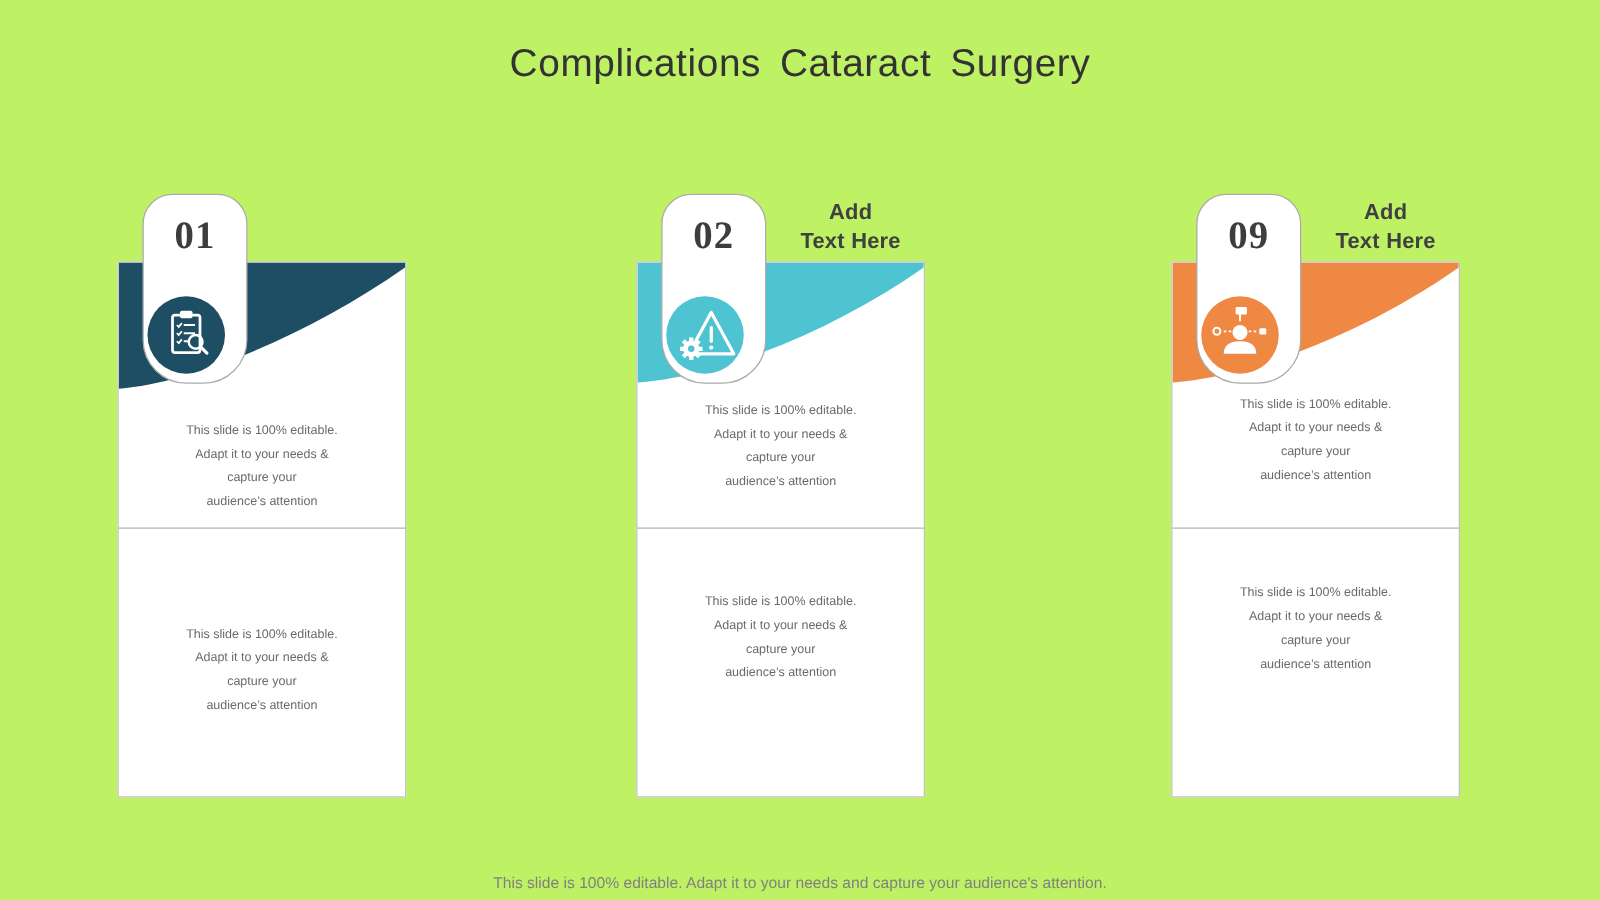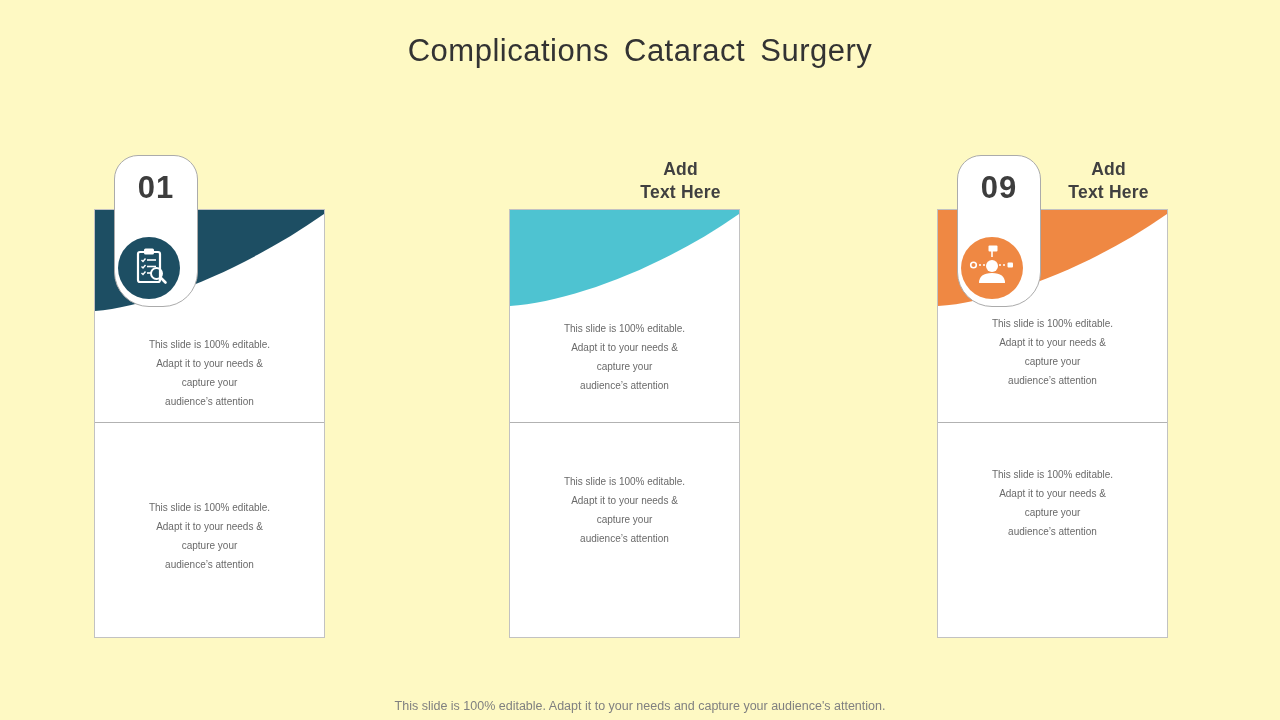--- a/index.html
+++ b/index.html
@@ -1,41 +1,41 @@
 <!DOCTYPE html>
 <html><head>
 <meta charset="utf-8">
 <style>
   html,body{margin:0;padding:0;}
   body{
     width:1280px;height:720px;position:relative;background:#ffffff;
     font-family:"Liberation Sans", sans-serif;overflow:hidden;
   }
-  .slide{position:absolute;inset:0;background:#fef9c3;}
+  .slide{position:absolute;inset:0;background:#bef264;}
 
   .slide-title{
     position:absolute;top:30px;left:0;width:1280px;text-align:center;
     font-size:31px;line-height:42px;color:#333333;font-weight:400;
     word-spacing:6px;letter-spacing:0.5px;
   }
 
   .card{
     position:absolute;top:209px;width:229px;height:427px;
     border:1px solid #c2c2c2;background:#ffffff;
   }
   .col1{left:94px;}
   .col2{left:509px;}
   .col3{left:937px;}
 
   .wave{position:absolute;top:0;left:0;width:100%;height:103px;display:block;}
 
   .pill{
     position:absolute;top:-55px;left:19px;width:84px;height:152px;
     background:#ffffff;border:1px solid #ababab;box-sizing:border-box;
-    border-radius:24px 24px 35px 35px;z-index:3;
+    border-radius:24px 24px 35px 35px;z-index:3;font-family:Liberation Serif, serif;
   }
   .pill-number{
     position:absolute;top:14px;left:0;width:100%;text-align:center;
     font-size:31px;font-weight:700;color:#3d3d3d;letter-spacing:1px;
   }
   .icon-disc{position:absolute;left:1px;top:79px;width:66px;height:66px;}
 
   .card-heading{
     position:absolute;top:-52px;left:88px;width:165px;z-index:2;
     text-align:center;font-size:17.5px;font-weight:700;color:#404040;
@@ -107,20 +107,37 @@
     <div class="card-heading">Add
 Text Here</div>
     <div class="body-text text-top">This slide is 100% editable.
 Adapt it to your needs &amp;
 capture your
 audience’s attention</div>
     <div class="body-text text-bottom">This slide is 100% editable.
 Adapt it to your needs &amp;
 capture your
 audience’s attention</div>
+    <div class="pill">
+      <div class="pill-number">02</div>
+      <svg class="icon-disc" viewBox="0 0 66 66">
+        <circle cx="33" cy="33" r="31" fill="#4ec3d1"></circle>
+        <path d="M38,15 L56,48 L20,48 Z" fill="none" stroke="#ffffff" stroke-width="2.6" stroke-linejoin="round"></path>
+        <line x1="38" y1="27" x2="38" y2="38" stroke="#ffffff" stroke-width="2.6" stroke-linecap="round"></line>
+        <circle cx="38" cy="43" r="1.7" fill="#ffffff"></circle>
+        <g stroke="#ffffff" stroke-width="3.4">
+          <line x1="22" y1="35" x2="22" y2="53"></line>
+          <line x1="13" y1="44" x2="31" y2="44"></line>
+          <line x1="15.6" y1="37.6" x2="28.4" y2="50.4"></line>
+          <line x1="28.4" y1="37.6" x2="15.6" y2="50.4"></line>
+        </g>
+        <circle cx="22" cy="44" r="6.5" fill="#ffffff"></circle>
+        <circle cx="22" cy="44" r="2.6" fill="#4ec3d1"></circle>
+      </svg>
+    </div>
   </div>
 
   <div class="card col3">
     <svg class="wave" viewBox="0 0 229 103" preserveAspectRatio="none">
       <path d="M0,0 L229,0 L229,4 C152,58 60,92 0,96 Z" fill="#ef8843"></path>
     </svg>
     <div class="divider"></div>
     <div class="card-heading">Add
 Text Here</div>
     <div class="body-text text-top">This slide is 100% editable.

